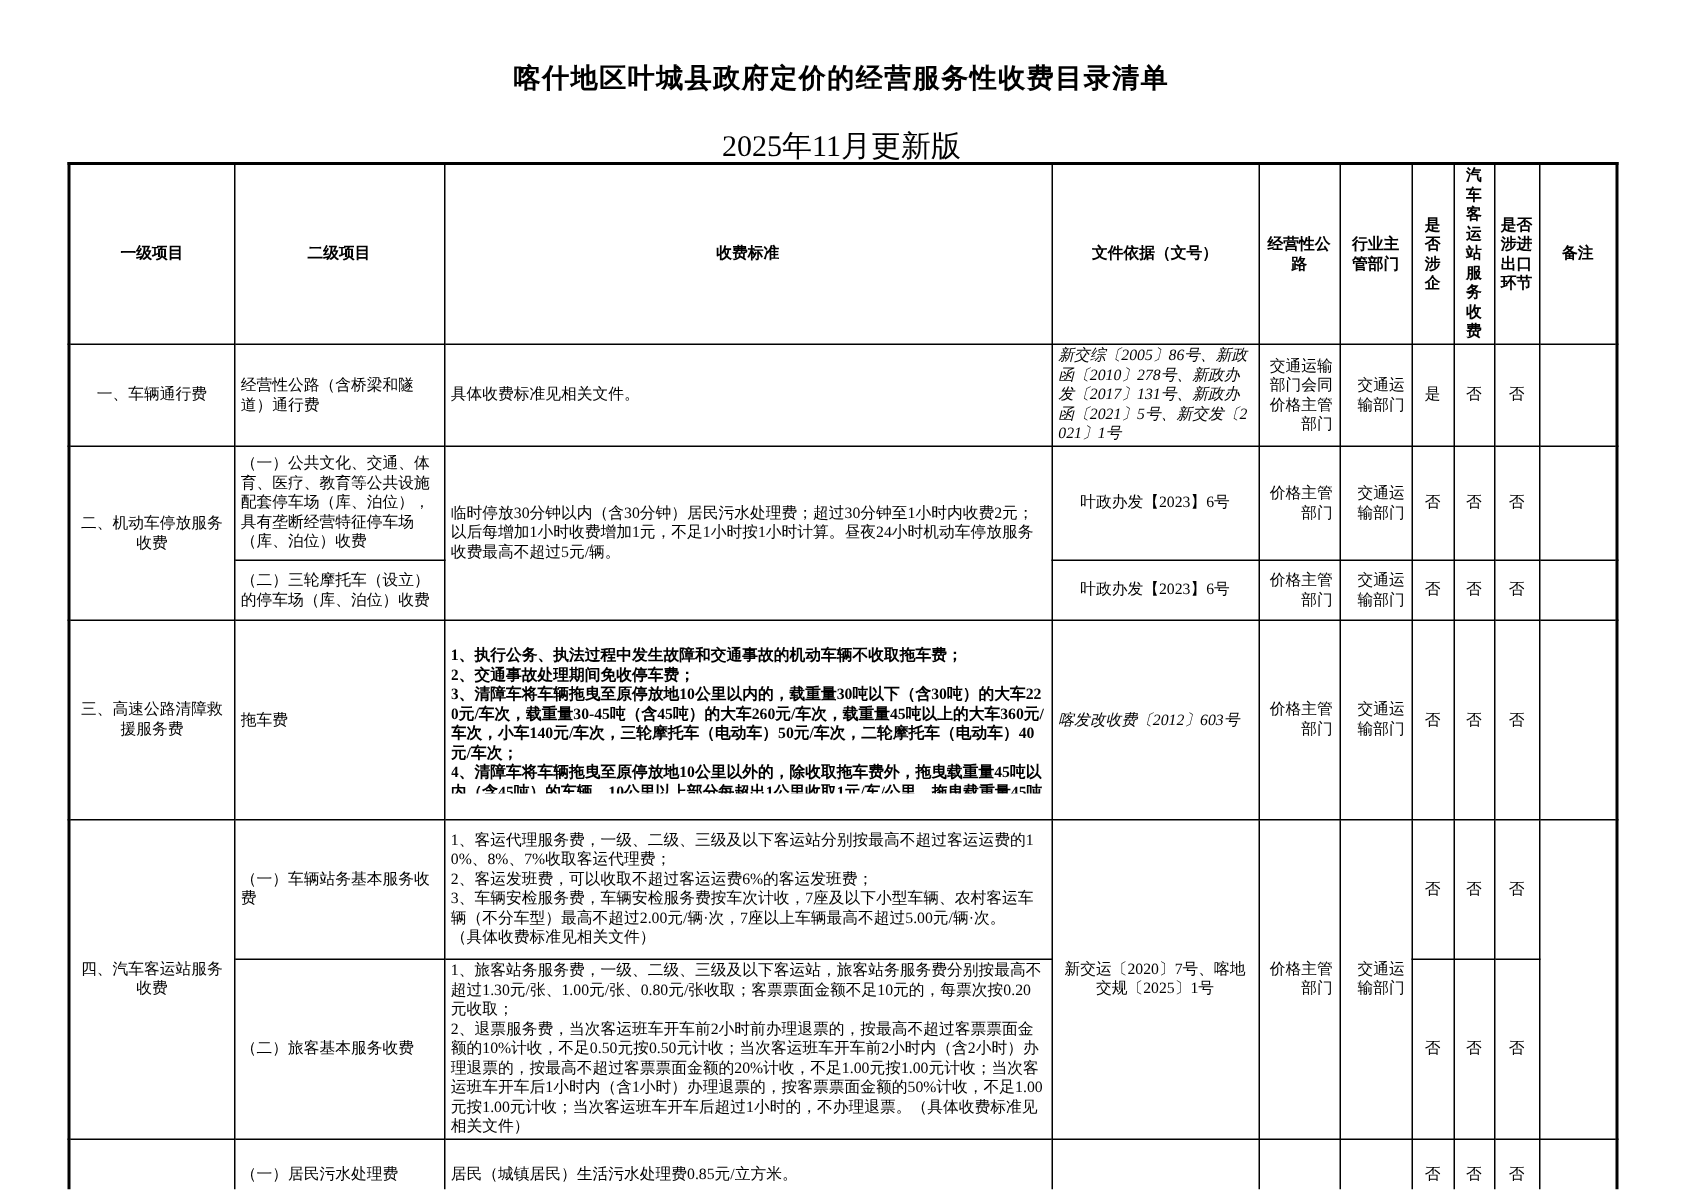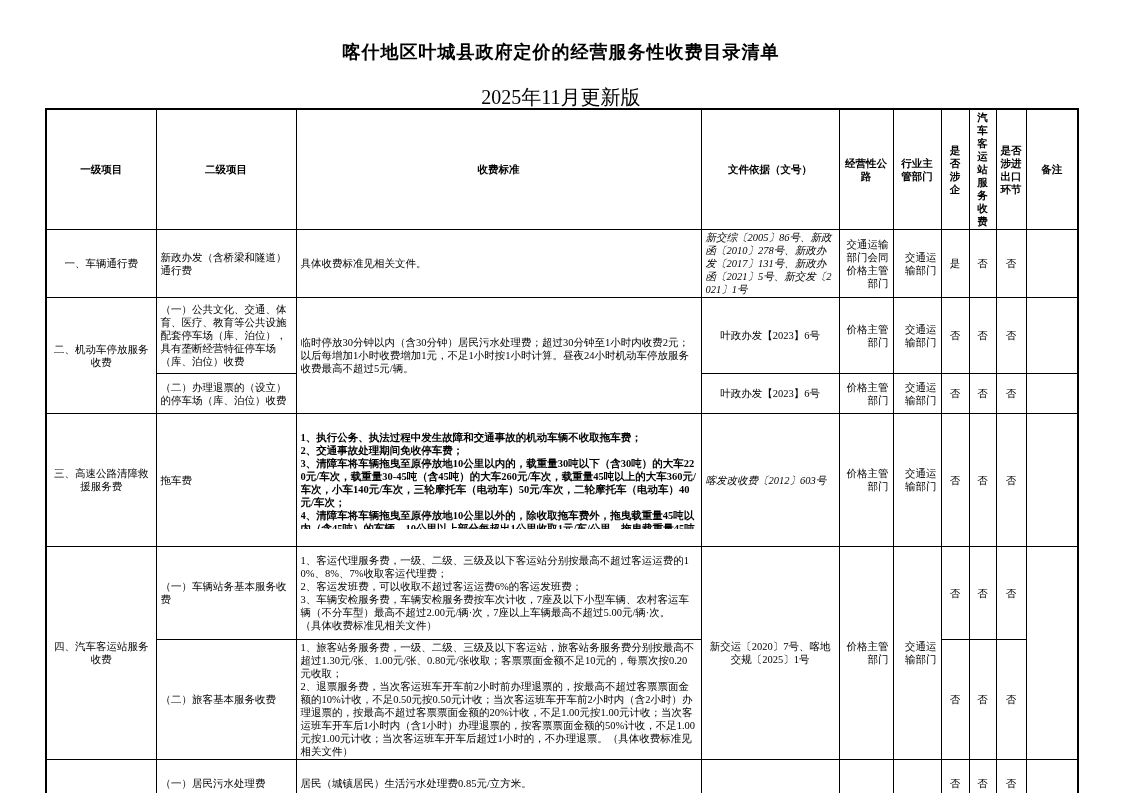--- a/index.html
+++ b/index.html
@@ -82,21 +82,21 @@
         <th class="hdr">经营性公路</th>
         <th class="hdr">行业主管部门</th>
         <th class="hdr">是否涉企</th>
         <th class="hdr">汽车客运站服务收费</th>
         <th class="hdr">是否涉进出口环节</th>
         <th class="hdr">备注</th>
       </tr>
 
       <tr style="height:64px">
         <td class="level1">一、车辆通行费</td>
-        <td class="level2">新政办发（含桥梁和隧道）通行费</td>
+        <td class="level2">经营性公路（含桥梁和隧道）通行费</td>
         <td class="std">具体收费标准见相关文件。</td>
         <td class="basis basis-left">新交综〔2005〕86号、新政函〔2010〕278号、新政办发〔2017〕131号、新政办函〔2021〕5号、新交发〔2021〕1号</td>
         <td class="dept">交通运输部门会同价格主管部门</td>
         <td class="dept">交通运输部门</td>
         <td class="yn">是</td>
         <td class="yn">否</td>
         <td class="yn">否</td>
         <td class="remark"></td>
       </tr>
 
@@ -107,21 +107,21 @@
         <td class="basis">叶政办发【2023】6号</td>
         <td class="dept">价格主管部门</td>
         <td class="dept">交通运输部门</td>
         <td class="yn">否</td>
         <td class="yn">否</td>
         <td class="yn">否</td>
         <td class="remark"></td>
       </tr>
 
       <tr style="height:40px">
-        <td class="level2">（二）办理退票的（设立）的停车场（库、泊位）收费</td>
+        <td class="level2">（二）三轮摩托车（设立）的停车场（库、泊位）收费</td>
         <td class="basis">叶政办发【2023】6号</td>
         <td class="dept">价格主管部门</td>
         <td class="dept">交通运输部门</td>
         <td class="yn">否</td>
         <td class="yn">否</td>
         <td class="yn">否</td>
         <td class="remark"></td>
       </tr>
 
       <tr style="height:133px">

